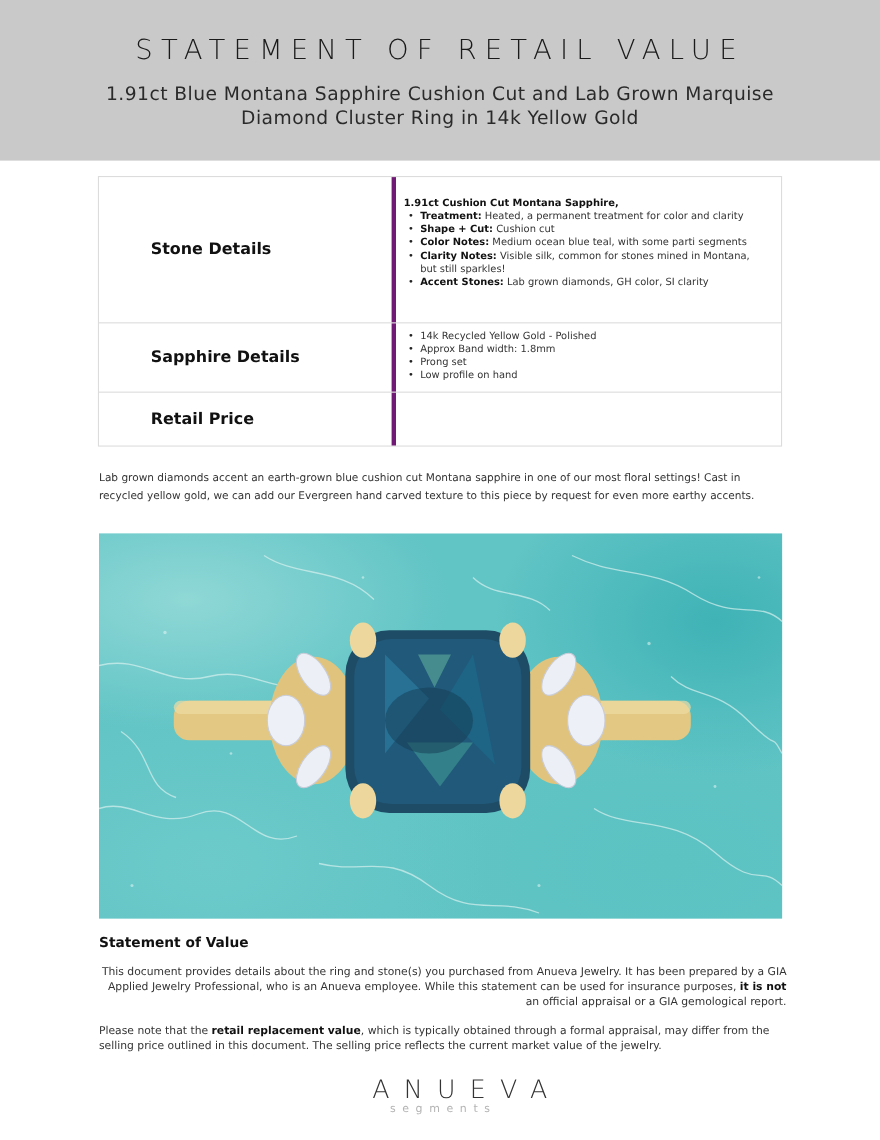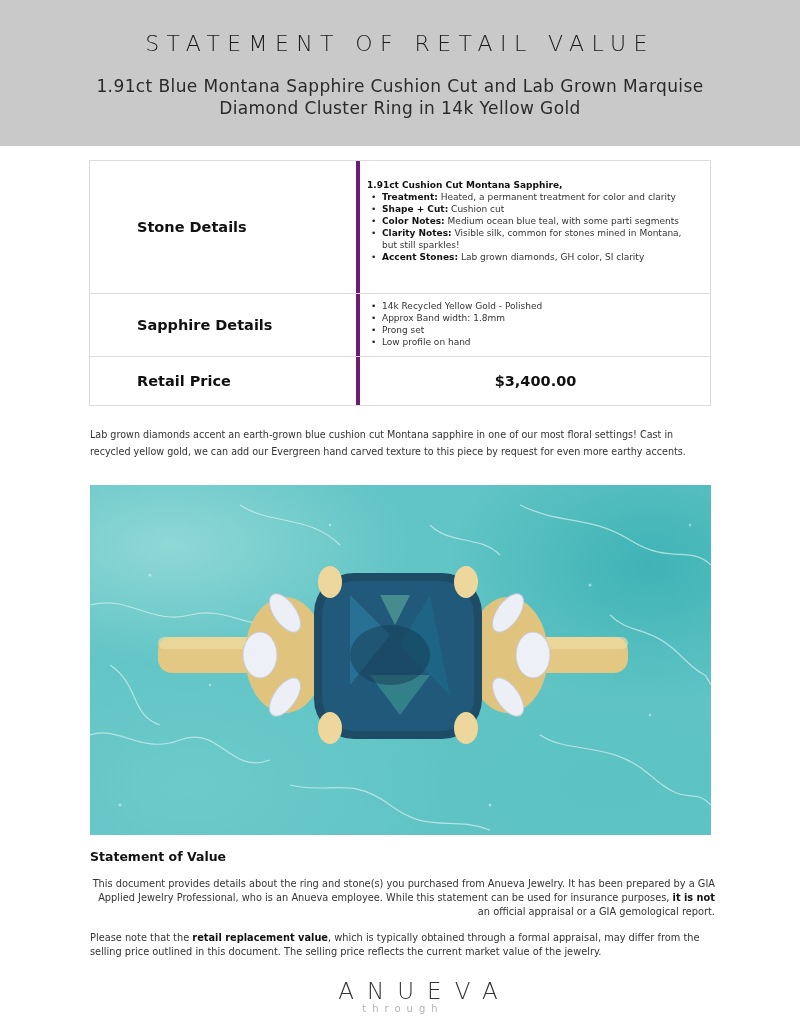--- a/index.html
+++ b/index.html
@@ -7,21 +7,21 @@
   body { font-family: "DejaVu Sans", sans-serif; color: #222; position: relative; }
 
   .header {
     position: absolute; left: 0; top: 0; width: 800px; height: 146px;
     background: #c9c9c9;
     text-align: center;
   }
   .header .title {
     position: absolute; left: 0; right: 0; top: 31px;
     font-family: "DejaVu Sans", sans-serif;
-    font-weight: 300; font-size: 22px; letter-spacing: 7.4px;
+    font-weight: 300; font-size: 25px; letter-spacing: 7.4px;
     color: #1a1a1a; -webkit-text-stroke: 0;
     font-stretch: condensed;
   }
   .header .subtitle {
     position: absolute; left: 60px; right: 60px; top: 75px;
     font-family: "DejaVu Sans", sans-serif;
     font-size: 17px; line-height: 22px; color: #2a2a2a; letter-spacing: 0.4px;
   }
 
   .details-table {
@@ -134,23 +134,20 @@
         <li>Approx Band width: 1.8mm</li>
         <li>Prong set</li>
         <li>Low profile on hand</li>
       </ul>
     </div>
   </div>
 
   <div class="row last" style="top:196px;height:48px;">
     <div class="cell-label">
       <span>Retail Price</span>
-    </div>
-    <div class="cell-value">
-      <div class="price">$3,400.00</div>
     </div>
   </div>
 </div>
 
 <div class="description">Lab grown diamonds accent an earth-grown blue cushion cut Montana sapphire in one of our most floral settings! Cast in recycled yellow gold, we can add our Evergreen hand carved texture to this piece by request for even more earthy accents.</div>
 
 <div class="photo">
   <svg width="621" height="350" viewBox="0 0 621 350" xmlns="http://www.w3.org/2000/svg">
 
     <g stroke="#d8f1ef" stroke-width="1.2" fill="none" opacity="0.7">
@@ -203,14 +200,14 @@
     <ellipse cx="376" cy="243" rx="12" ry="16" fill="#edd79c"></ellipse>
   </svg>
 </div>
 
 <div class="statement-heading">Statement of Value</div>
 <p class="statement-p1"><span>This document provides details about the ring and stone(s) you purchased from Anueva Jewelry. It has been prepared by a GIA Applied Jewelry Professional, who is an Anueva employee. While this statement can be used for insurance purposes, </span><b>it is not</b><span> an official appraisal or a GIA gemological report.</span></p>
 <p class="statement-p2"><span>Please note that the </span><b>retail replacement value</b><span>, which is typically obtained through a formal appraisal, may differ from the selling price outlined in this document. The selling price reflects the current market value of the jewelry.</span></p>
 
 <div class="logo">
   <div class="brand">ANUEVA</div>
-  <div class="sub">through</div>
+  <div class="sub">segments</div>
 </div>
 
 </body></html>

